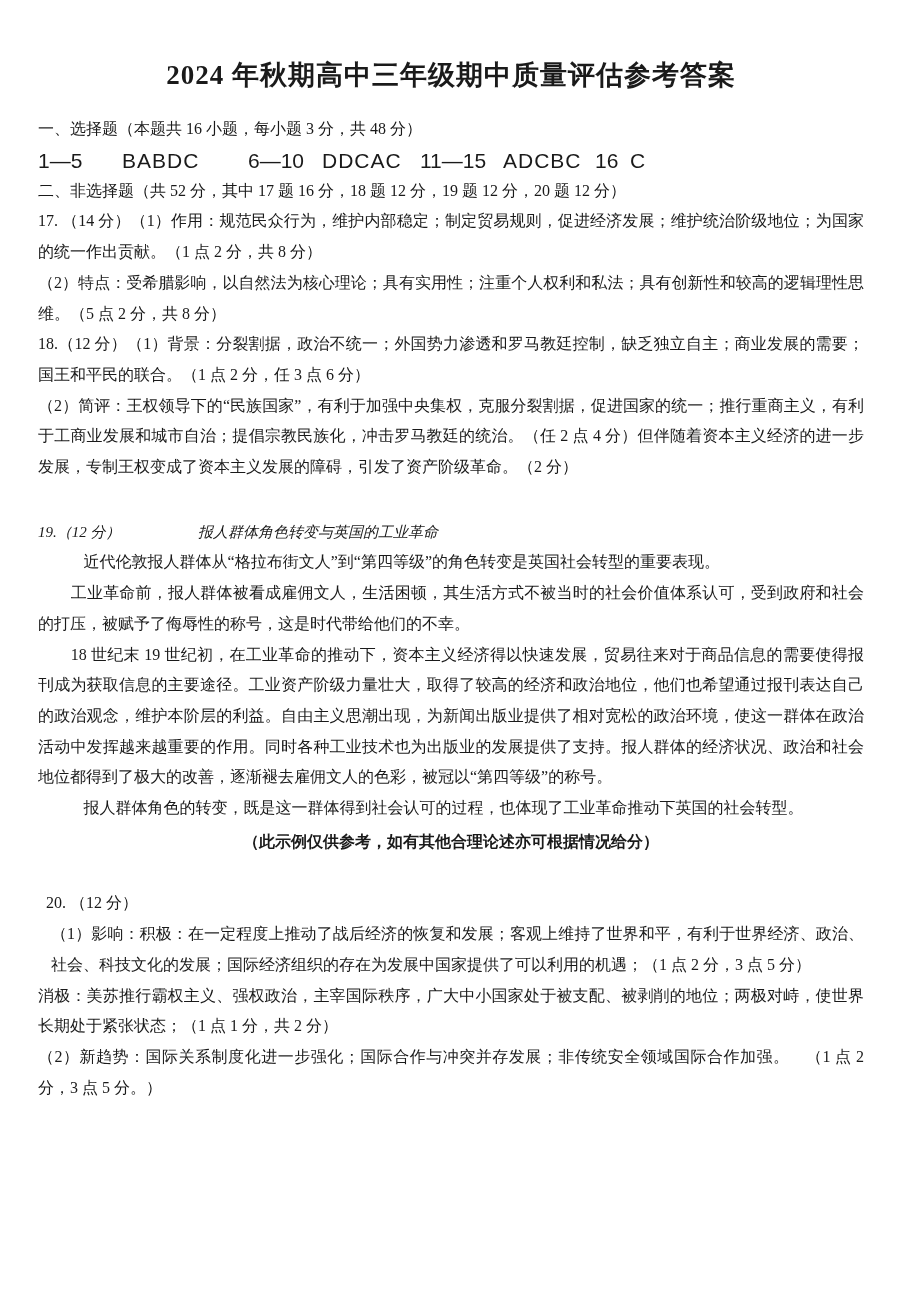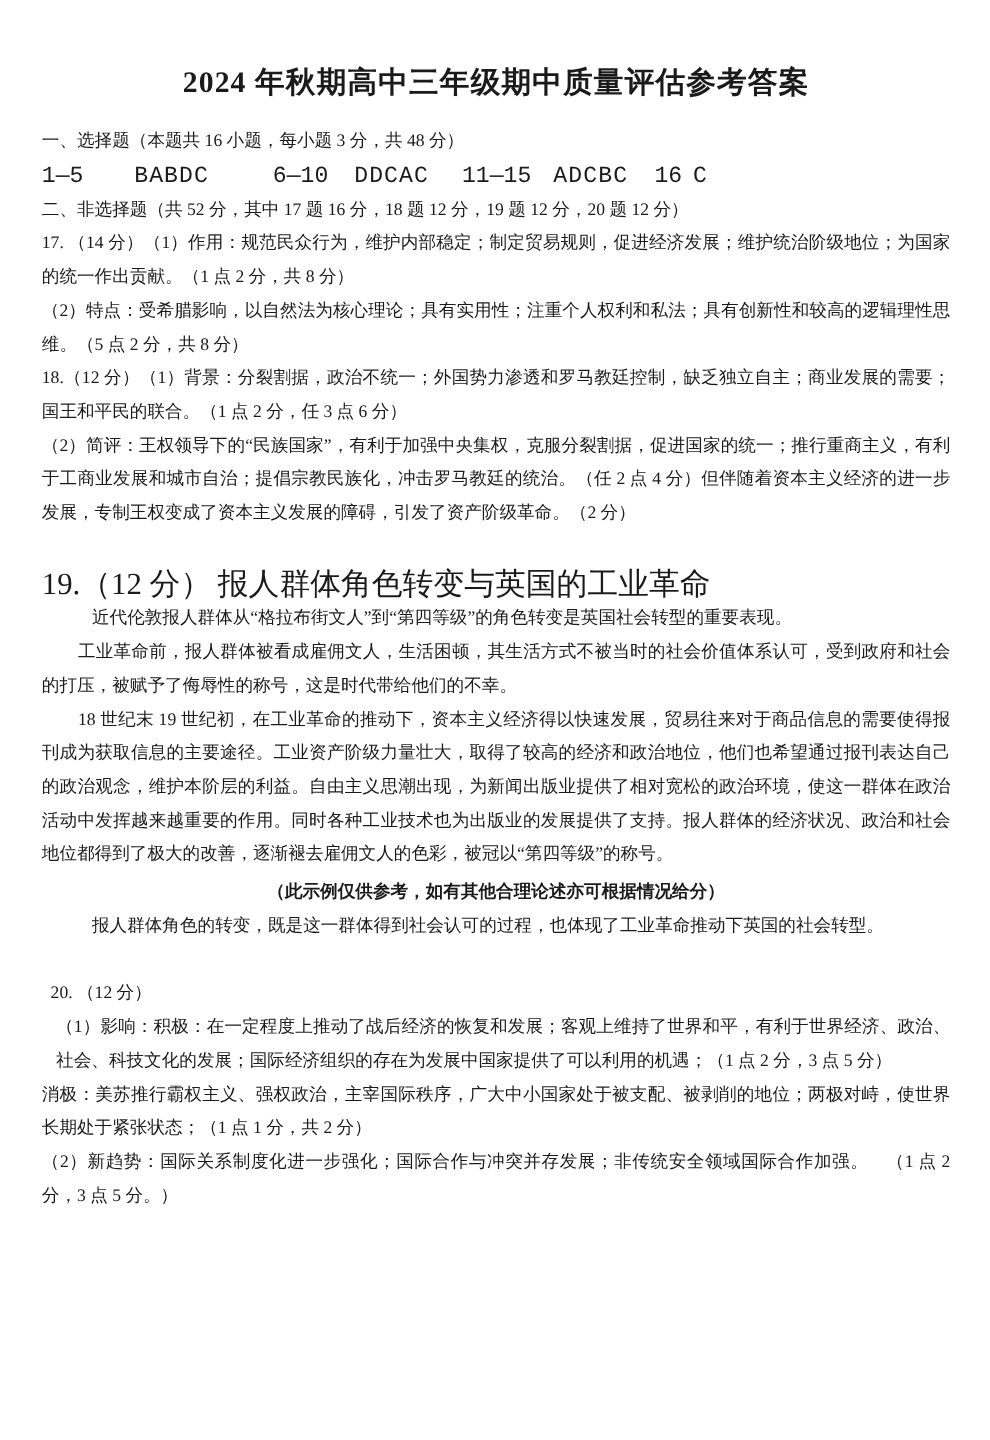--- a/index.html
+++ b/index.html
@@ -27,36 +27,37 @@
   .line, .para {
     font-size: 16px;
     line-height: 30.7px;
     text-align: justify;
     margin: 0;
   }
   .section-header { margin-top: 21px; }
   .answer-row {
     position: relative;
     height: 31px;
-    font-family: Liberation Mono, monospace;
+    font-family: Liberation Sans, sans-serif;
     font-size: 21px;
     line-height: 31px;
   }
   .answer-row span { position: absolute; top: 0; white-space: nowrap; }
   .answer-row .letters { letter-spacing: 1px; }
   .pos-r1 { left: 0; }   .pos-a1 { left: 84px; }
   .pos-r2 { left: 210px; } .pos-a2 { left: 284px; }
   .pos-r3 { left: 382px; } .pos-a3 { left: 465px; }
   .pos-r4 { left: 557px; } .pos-a4 { left: 592px; }
   .q19-heading {
     display: flex;
     margin-top: 34px;
-    font-size: 28px;
+    font-size: 15px;
     line-height: 30.7px;
     padding-right: 40px;
+    font-style: italic;
   }
   .q19-heading .q-number { flex: 0 0 160px; }
   .q19-heading .essay-title { flex: 1; }
   .indent-lg { text-indent: 2.85em; }
   .indent-md { text-indent: 2.05em; }
   .note-line {
     font-weight: 700;
     text-align: center;
     margin-top: 3px;
     text-indent: 0;
@@ -92,21 +93,21 @@
   <p class="para">18.（12 分）（1）背景：分裂割据，政治不统一；外国势力渗透和罗马教廷控制，缺乏独立自主；商业发展的需要；国王和平民的联合。（1 点 2 分，任 3 点 6 分）</p>
   <p class="para">（2）简评：王权领导下的“民族国家”，有利于加强中央集权，克服分裂割据，促进国家的统一；推行重商主义，有利于工商业发展和城市自治；提倡宗教民族化，冲击罗马教廷的统治。（任 2 点 4 分）但伴随着资本主义经济的进一步发展，专制王权变成了资本主义发展的障碍，引发了资产阶级革命。（2 分）</p>
 
   <div class="q19-heading">
     <span class="q-number">19.（12 分）</span>
     <span class="essay-title">报人群体角色转变与英国的工业革命</span>
   </div>
   <p class="para indent-lg">近代伦敦报人群体从“格拉布街文人”到“第四等级”的角色转变是英国社会转型的重要表现。</p>
   <p class="para indent-md">工业革命前，报人群体被看成雇佣文人，生活困顿，其生活方式不被当时的社会价值体系认可，受到政府和社会的打压，被赋予了侮辱性的称号，这是时代带给他们的不幸。</p>
   <p class="para indent-md">18 世纪末 19 世纪初，在工业革命的推动下，资本主义经济得以快速发展，贸易往来对于商品信息的需要使得报刊成为获取信息的主要途径。工业资产阶级力量壮大，取得了较高的经济和政治地位，他们也希望通过报刊表达自己的政治观念，维护本阶层的利益。自由主义思潮出现，为新闻出版业提供了相对宽松的政治环境，使这一群体在政治活动中发挥越来越重要的作用。同时各种工业技术也为出版业的发展提供了支持。报人群体的经济状况、政治和社会地位都得到了极大的改善，逐渐褪去雇佣文人的色彩，被冠以“第四等级”的称号。</p>
+  <p class="para indent-lg">报人群体角色的转变，既是这一群体得到社会认可的过程，也体现了工业革命推动下英国的社会转型。</p>
   <p class="para note-line">（此示例仅供参考，如有其他合理论述亦可根据情况给分）</p>
-  <p class="para indent-lg">报人群体角色的转变，既是这一群体得到社会认可的过程，也体现了工业革命推动下英国的社会转型。</p>
 
   <p class="para q20-number">20. （12 分）</p>
   <p class="para q20-part1">（1）影响：积极：在一定程度上推动了战后经济的恢复和发展；客观上维持了世界和平，有利于世界经济、政治、社会、科技文化的发展；国际经济组织的存在为发展中国家提供了可以利用的机遇；（1 点 2 分，3 点 5 分）</p>
   <p class="para">消极：美苏推行霸权主义、强权政治，主宰国际秩序，广大中小国家处于被支配、被剥削的地位；两极对峙，使世界长期处于紧张状态；（1 点 1 分，共 2 分）</p>
   <p class="para">（2）新趋势：国际关系制度化进一步强化；国际合作与冲突并存发展；非传统安全领域国际合作加强。　（1 点 2 分，3 点 5 分。）</p>
 
 </div>
 
 </body></html>

